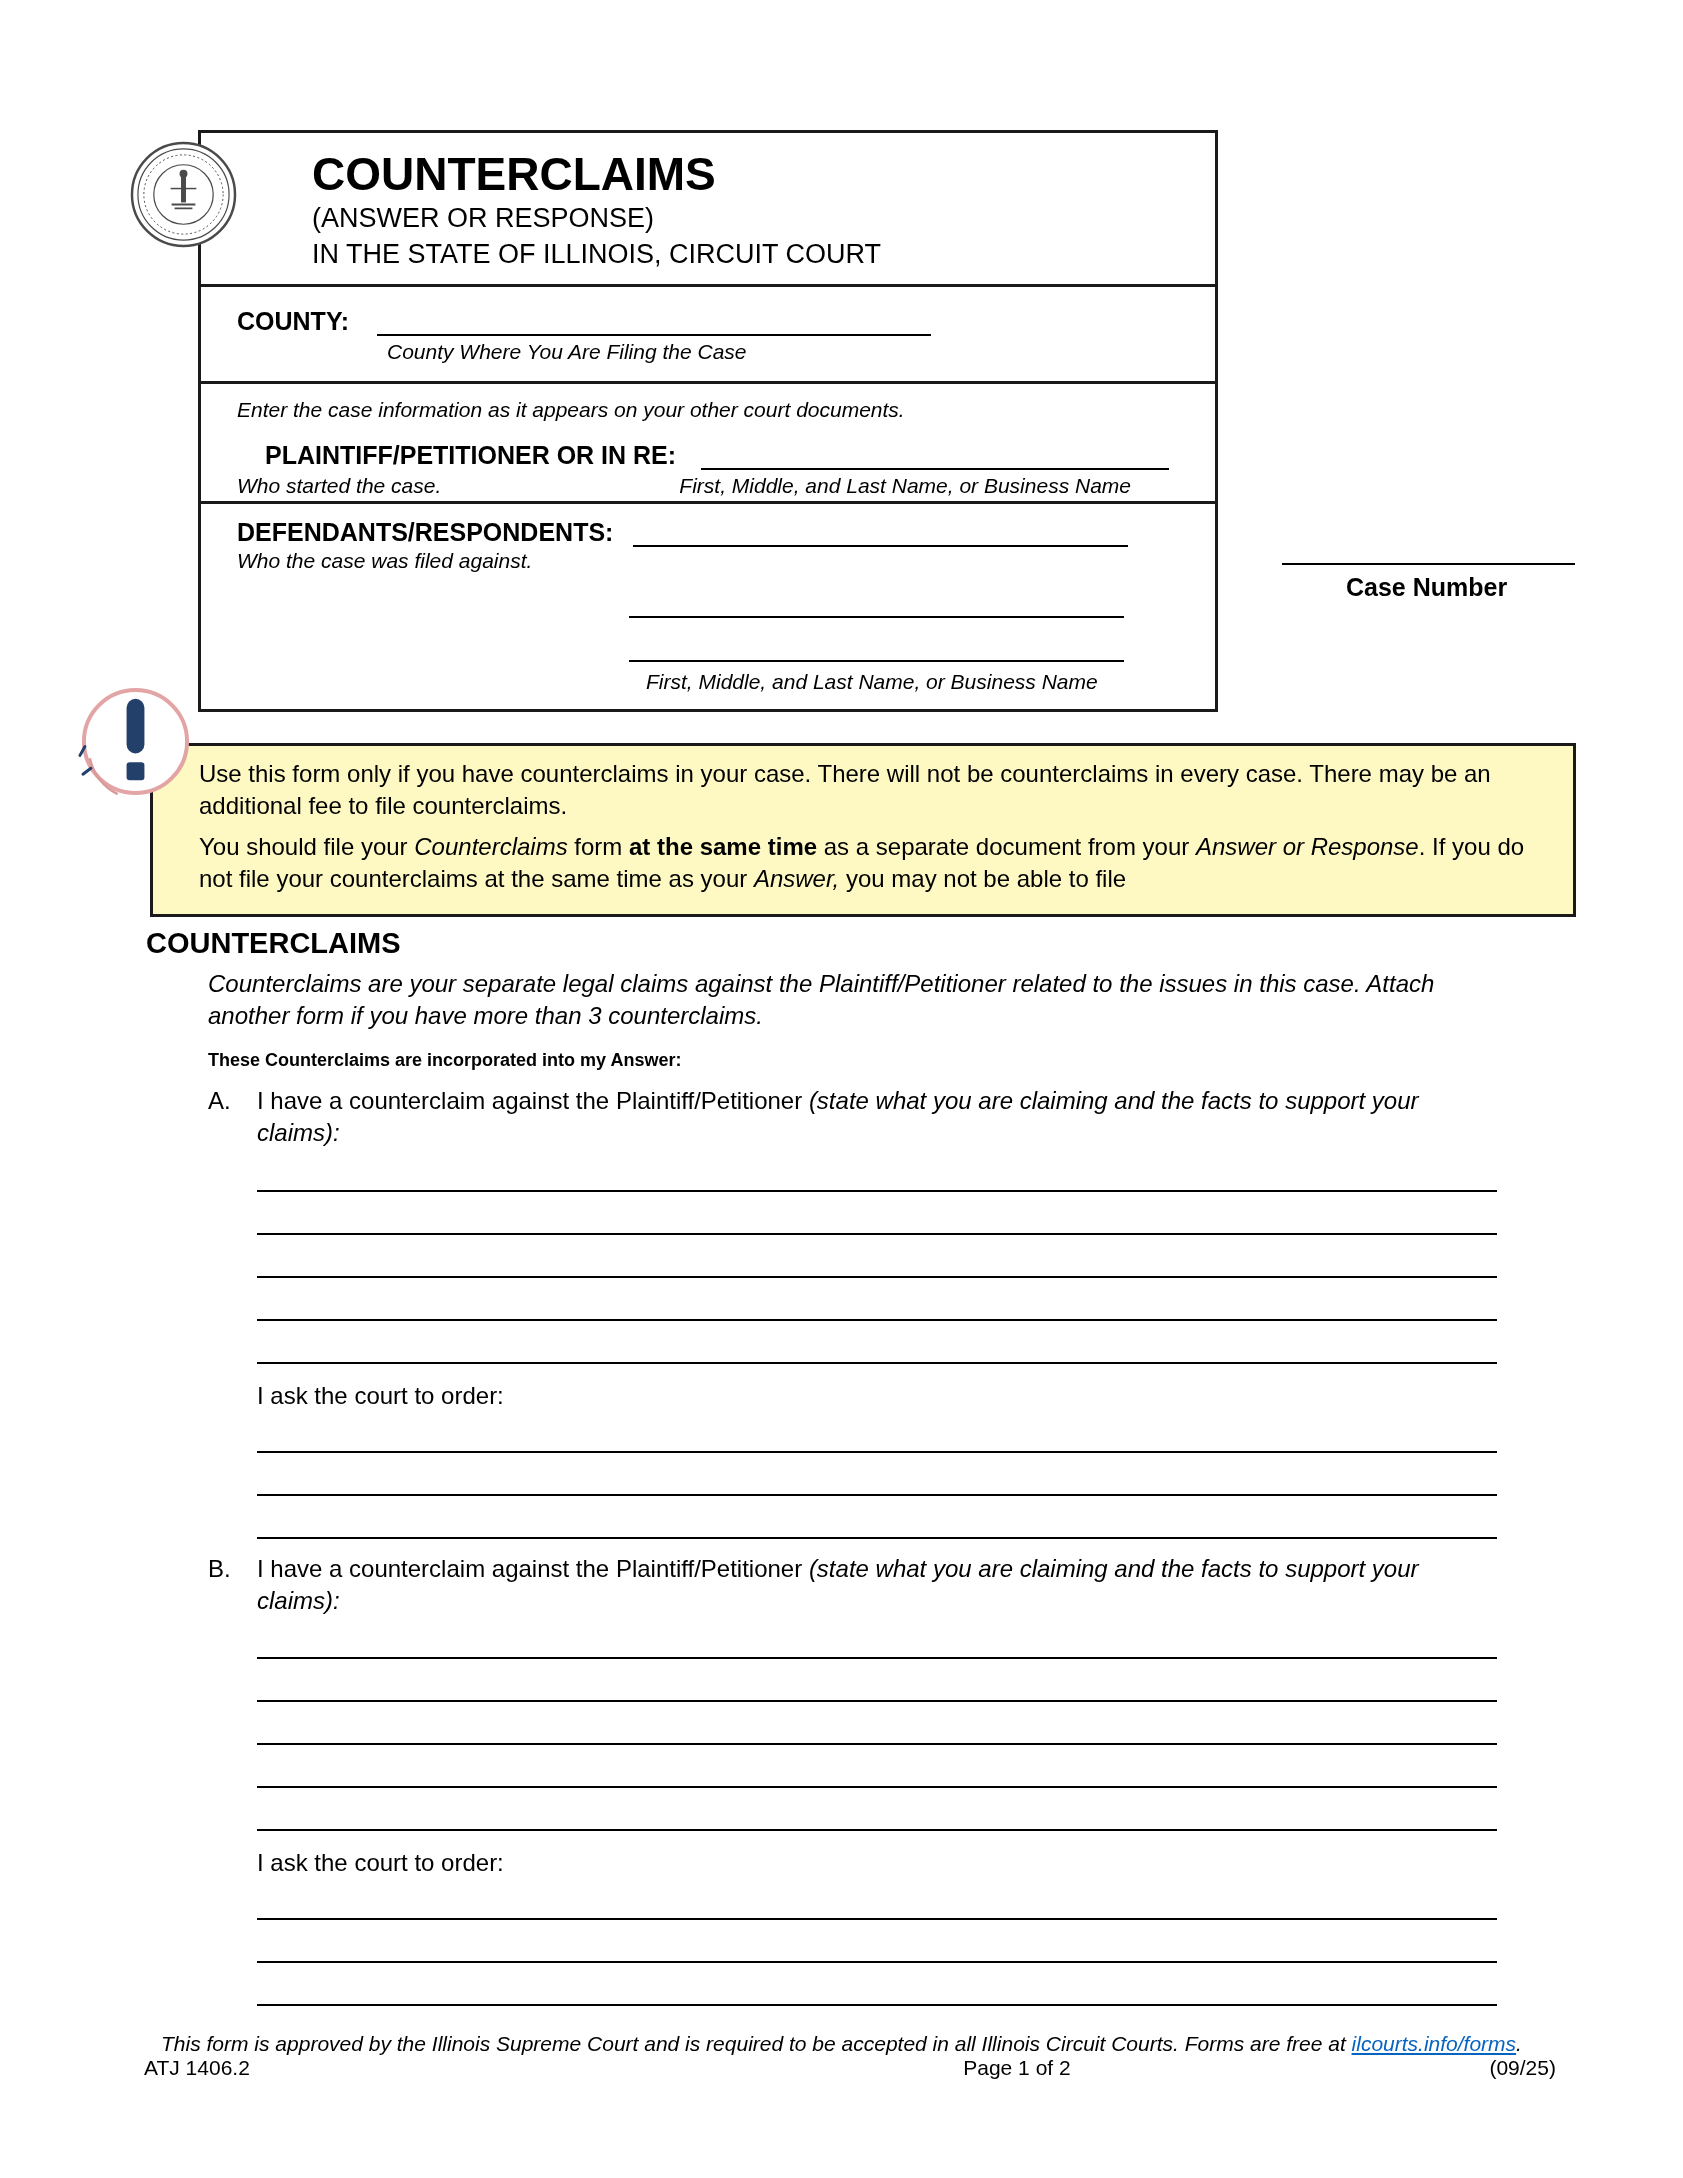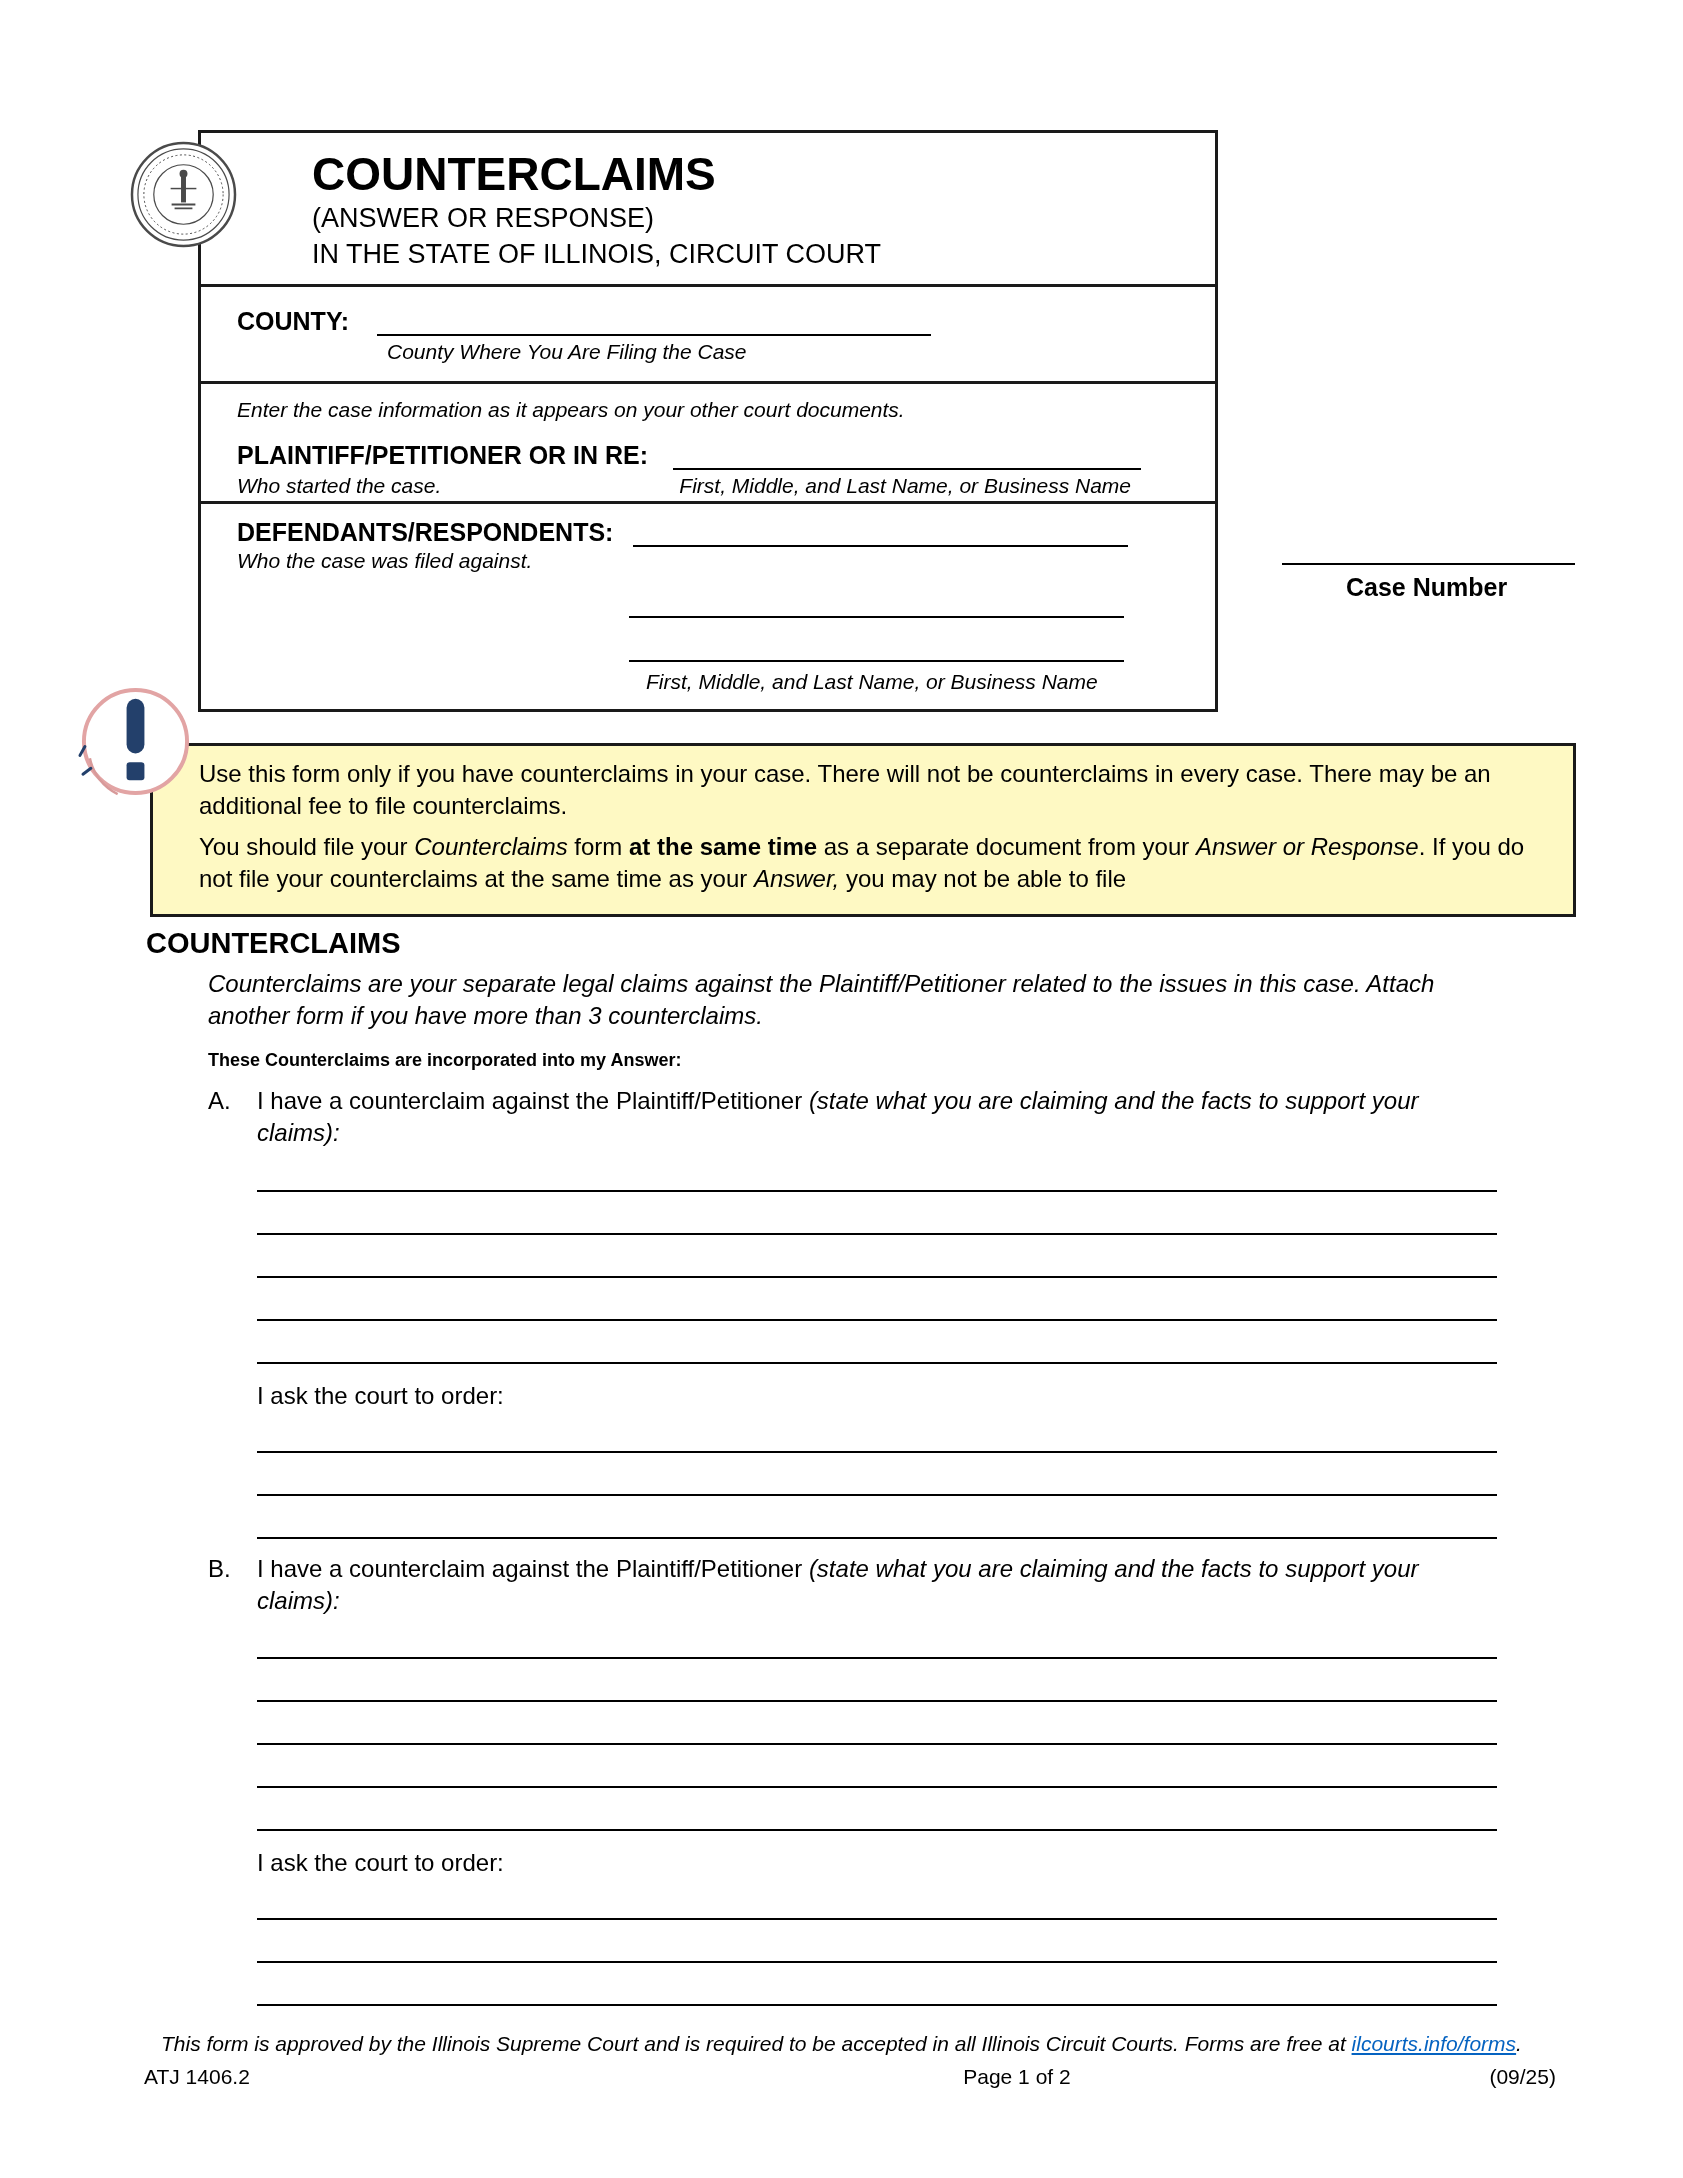--- a/index.html
+++ b/index.html
@@ -18,21 +18,21 @@
   .hb-sub { font-size:27px; line-height:1.3; margin-top:1px; }
   .lbl { display:inline-block; font-weight:bold; font-size:25px; }
   .caption { font-style:italic; font-size:21px; line-height:1.3; }
   .hb-county { padding:20px 20px 8px 36px; }
   .hb-county .lbl { width:136px; }
   .county-blank { width:554px; }
   .county-caption { margin:2px 0 8px 150px; }
   .hb-caseinfo { padding:12px 20px 1px 36px; }
   .instruction { margin-bottom:18px; }
   .plaintiff-row { margin-bottom:2px; }
-  .plaintiff-row .lbl { width:432px; }
+  .plaintiff-row .lbl { width:432px;margin-left:28px; }
   .plaintiff-blank { width:468px; }
   .caption-row { display:flex; }
   .caption-row .name-caption { margin-left:auto; margin-right:64px; }
   .hb-defendants { padding:14px 20px 14px 36px; }
   .hb-defendants .lbl { width:392px; }
   .defendant-blank { width:495px; }
   .blank-row { margin:16px 0 0 392px; }
   .def-name-caption { margin:6px 0 0 409px; }
 
   
@@ -56,21 +56,21 @@
   .cc-letter { flex:none; width:49px; }
   .cc-text { width:1178px; }
   .lines { margin-left:113px; }
   .wline { height:43px; border-bottom:2px solid #000; width:1240px; }
   .order-label { font-size:24px; margin:18px 0 0 113px; }
 
   
   .footer { position:absolute; left:0; top:2032px; width:1683px; }
   .approval { text-align:center; font-size:21px; font-style:italic; }
   .approval .link { color:#0563C1; text-decoration:underline; cursor:pointer; }
-  .footer-row { display:flex; margin-top:9px; padding:0 127px 0 144px; font-size:21px;gap:44px; }
+  .footer-row { display:flex; padding:0 127px 0 144px; font-size:21px;gap:44px; }
   .footer-row .fl { flex:1; text-align:left; }
   .footer-row .fc { flex:1; text-align:right; }
   .footer-row .fr { flex:1; text-align:right; }
 
   .seal { position:absolute; left:130px; top:141px; width:107px; height:107px; z-index:2; }
 </style>
 </head>
 <body>
 
 <div class="page">

